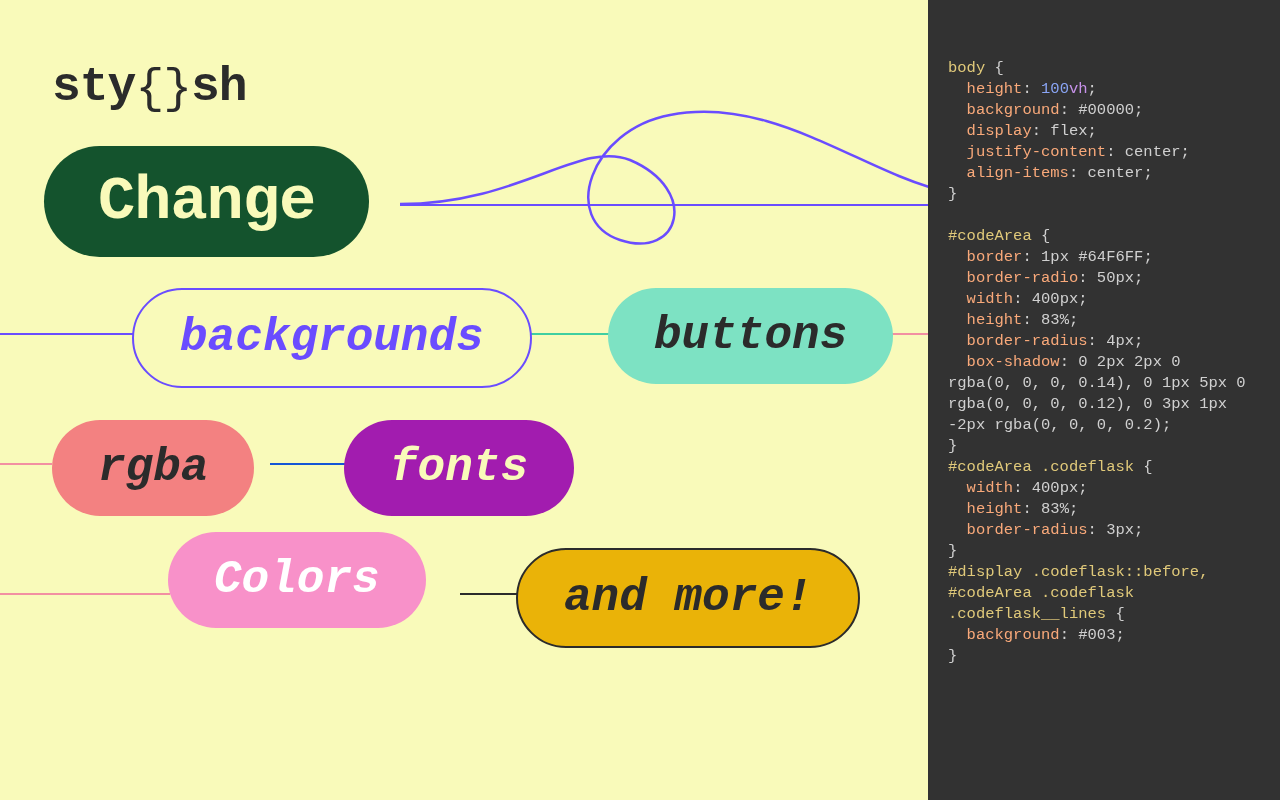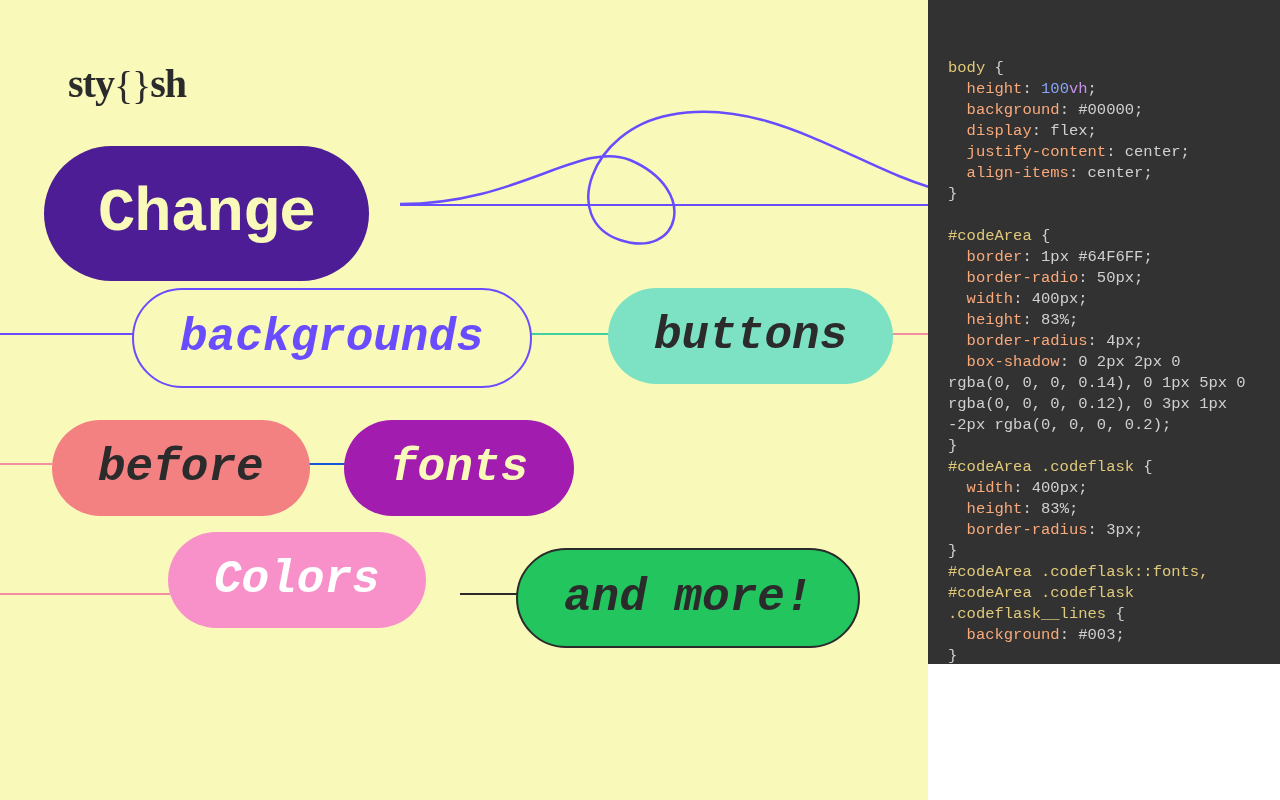--- a/index.html
+++ b/index.html
@@ -11,26 +11,26 @@
     position: relative;
     width: 928px;
     height: 800px;
     background: #f9faba;
     overflow: hidden;
   }
 
   
   .logo {
     position: absolute;
-    top: 60px; left: 68px;
-    font-size: 40px;
+    top: 60px; left: 52px;
+    font-size: 48px;
     font-weight: 600;
     letter-spacing: -1px;
     color: #2b2b2b;
-    font-family: Liberation Serif, serif;
+    font-family: Liberation Mono, monospace;
   }
   .logo .brace { color: #2b2b2b; font-weight: 400; position: relative; top: 2px; }
 
   
   .line {
     position: absolute;
     height: 2px;
     left: 0; right: 0;
   }
   .line-purple { top: 204px; background: #6a4cff; left: 400px; right: 0; }
@@ -57,26 +57,26 @@
     border-radius: 100px;
     padding: 22px 46px;
     font-size: 46px;
     font-weight: 700;
     font-style: italic;
     font-family: 'Courier New', monospace;
     white-space: nowrap;
   }
   .pill-change {
     top: 146px; left: 44px;
-    background: #4c1d95;
+    background: #14532d;
     color: #f9faba;
     font-style: normal;
     font-size: 62px;
     font-weight: 900;
-    padding: 32px 54px;
+    padding: 20px 54px;
     letter-spacing: -1px;
   }
   .pill-backgrounds {
     top: 288px; left: 132px;
     background: #f9faba;
     border: 2.5px solid #6a4cff;
     color: #6a4cff;
   }
   .pill-buttons {
     top: 288px; left: 608px;
@@ -93,30 +93,30 @@
     background: #a21caf;
     color: #f9faba;
   }
   .pill-colors {
     top: 532px; left: 168px;
     background: #f891c9;
     color: #ffffff;
   }
   .pill-more {
     top: 548px; left: 516px;
-    background: #22c55e;
+    background: #eab308;
     border: 2.5px solid #2b2b2b;
     color: #2b2b2b;
     text-align: right;
   }
 
   
   .right {
     width: 352px;
-    height: 664px;
+    height: 800px;
     background: #323232;
     padding: 58px 12px 12px 20px;
     font-family: 'Courier New', 'Consolas', monospace;
     font-size: 15.5px;
     line-height: 21px;
     color: #d0d0d0;
     white-space: pre-wrap;
     word-break: break-all;
   }
   .tk-sel  { color: #e0c97a; }
@@ -144,21 +144,21 @@
   <div class="line line-pink3"></div>
   <div class="line line-dark"></div>
 
   <svg class="squiggle" viewBox="0 0 540 180">
     <path d="M 0 104 C 120 104, 180 40, 230 60 C 300 90, 280 160, 220 140 C 160 120, 190 30, 270 15 C 370 -5, 460 70, 540 90" stroke="#6a4cff" stroke-width="2.5" fill="none"></path>
   </svg>
 
   <div class="pill pill-change">Change</div>
   <div class="pill pill-backgrounds">backgrounds</div>
   <div class="pill pill-buttons">buttons</div>
-  <div class="pill pill-icons">before</div>
+  <div class="pill pill-icons">rgba</div>
   <div class="pill pill-fonts">fonts</div>
   <div class="pill pill-colors">Colors</div>
   <div class="pill pill-more">and more!</div>
 </div>
 
 <pre class="right" id="code-panel"><span class="tk-sel">body</span> <span class="tk-punc">{</span>
   <span class="tk-prop">height</span><span class="tk-punc">:</span> <span class="tk-num">100</span><span class="tk-unit">vh</span><span class="tk-punc">;</span>
   <span class="tk-prop">background</span><span class="tk-punc">:</span> <span class="tk-val">#00000</span><span class="tk-punc">;</span>
   <span class="tk-prop">display</span><span class="tk-punc">:</span> <span class="tk-val">flex</span><span class="tk-punc">;</span>
   <span class="tk-prop">justify-content</span><span class="tk-punc">:</span> <span class="tk-val">center</span><span class="tk-punc">;</span>
@@ -174,18 +174,18 @@
   <span class="tk-prop">box-shadow</span><span class="tk-punc">:</span> <span class="tk-val">0 2px 2px 0
 rgba(0, 0, 0, 0.14), 0 1px 5px 0
 rgba(0, 0, 0, 0.12), 0 3px 1px
 -2px rgba(0, 0, 0, 0.2)</span><span class="tk-punc">;</span>
 <span class="tk-punc">}</span>
 <span class="tk-sel">#codeArea .codeflask</span> <span class="tk-punc">{</span>
   <span class="tk-prop">width</span><span class="tk-punc">:</span> <span class="tk-val">400px</span><span class="tk-punc">;</span>
   <span class="tk-prop">height</span><span class="tk-punc">:</span> <span class="tk-val">83%</span><span class="tk-punc">;</span>
   <span class="tk-prop">border-radius</span><span class="tk-punc">:</span> <span class="tk-val">3px</span><span class="tk-punc">;</span>
 <span class="tk-punc">}</span>
-<span class="tk-sel">#codeArea .codeflask::fonts,</span>
+<span class="tk-sel">#display .codeflask::before,</span>
 <span class="tk-sel">#codeArea .codeflask</span>
 <span class="tk-sel">.codeflask__lines</span> <span class="tk-punc">{</span>
   <span class="tk-prop">background</span><span class="tk-punc">:</span> <span class="tk-val">#003</span><span class="tk-punc">;</span>
 <span class="tk-punc">}</span>
 </pre>
 
 </body></html>

